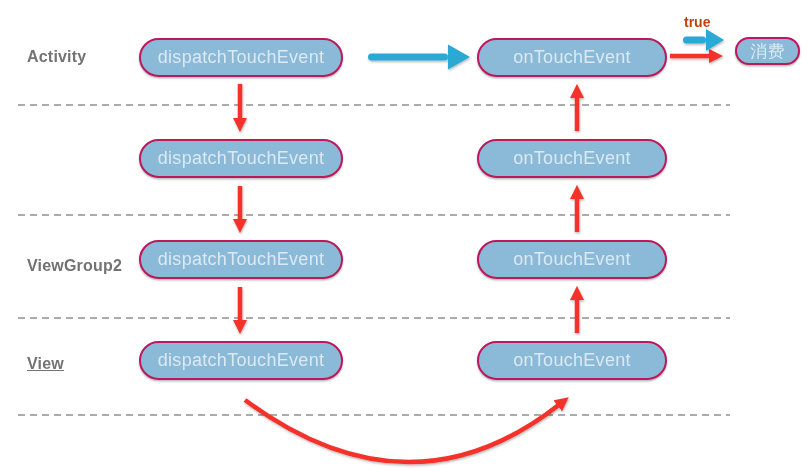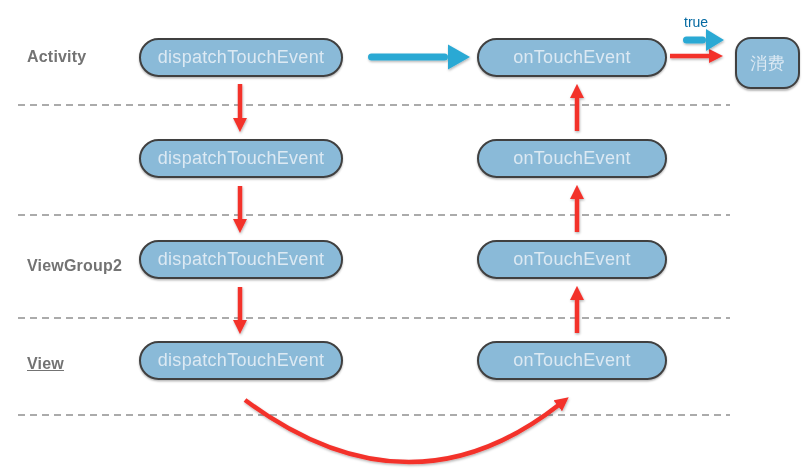--- a/index.html
+++ b/index.html
@@ -11,40 +11,40 @@
     position:absolute; font-size:16px; font-weight:bold; color:#737373;
     line-height:18px; letter-spacing:0.2px;
   }
   .lbl-activity   { left:27px; top:48px; }
   .lbl-viewgroup1 { left:20px; top:152px; }
   .lbl-viewgroup2 { left:27px; top:257px; }
   .lbl-view       { left:27px; top:355px;text-decoration:underline; }
 
   .pill {
     position:absolute; height:39px; box-sizing:border-box;
-    background:#8ABAD8; border:2px solid #404040; border-radius:20px;
+    background:#8ABAD8; border:2px solid #be185d; border-radius:20px;
     display:flex; align-items:center; justify-content:center;
     font-size:18px; color:#DCE9F3; letter-spacing:0.3px;
     box-shadow:0 1.5px 2px rgba(0,0,0,0.28);
   }
   .dispatch { left:139px; width:204px; }
   .ontouch  { left:477px; width:190px; }
   .r1 { top:38px; }
   .r2 { top:139px; }
   .r3 { top:240px; }
   .r4 { top:341px; }
 
   .pill-consume {
-    left:735px; top:37px; width:65px; height:52px; font-size:17px;
+    left:735px; top:37px; width:65px; height:28px; font-size:17px;
     border-radius:16px;
   }
 
   .true-label {
-    position:absolute; left:684px; top:14px; font-size:14px; font-weight:normal;
-    color:#0369a1; line-height:16px;
+    position:absolute; left:684px; top:14px; font-size:14px; font-weight:bold;
+    color:#c2410c; line-height:16px;
   }
 
   svg.overlay { position:absolute; left:0; top:0; pointer-events:none; }
 </style>
 </head>
 <body>
 
 <div class="stage">
 
   <div class="row-label lbl-activity">Activity</div>

